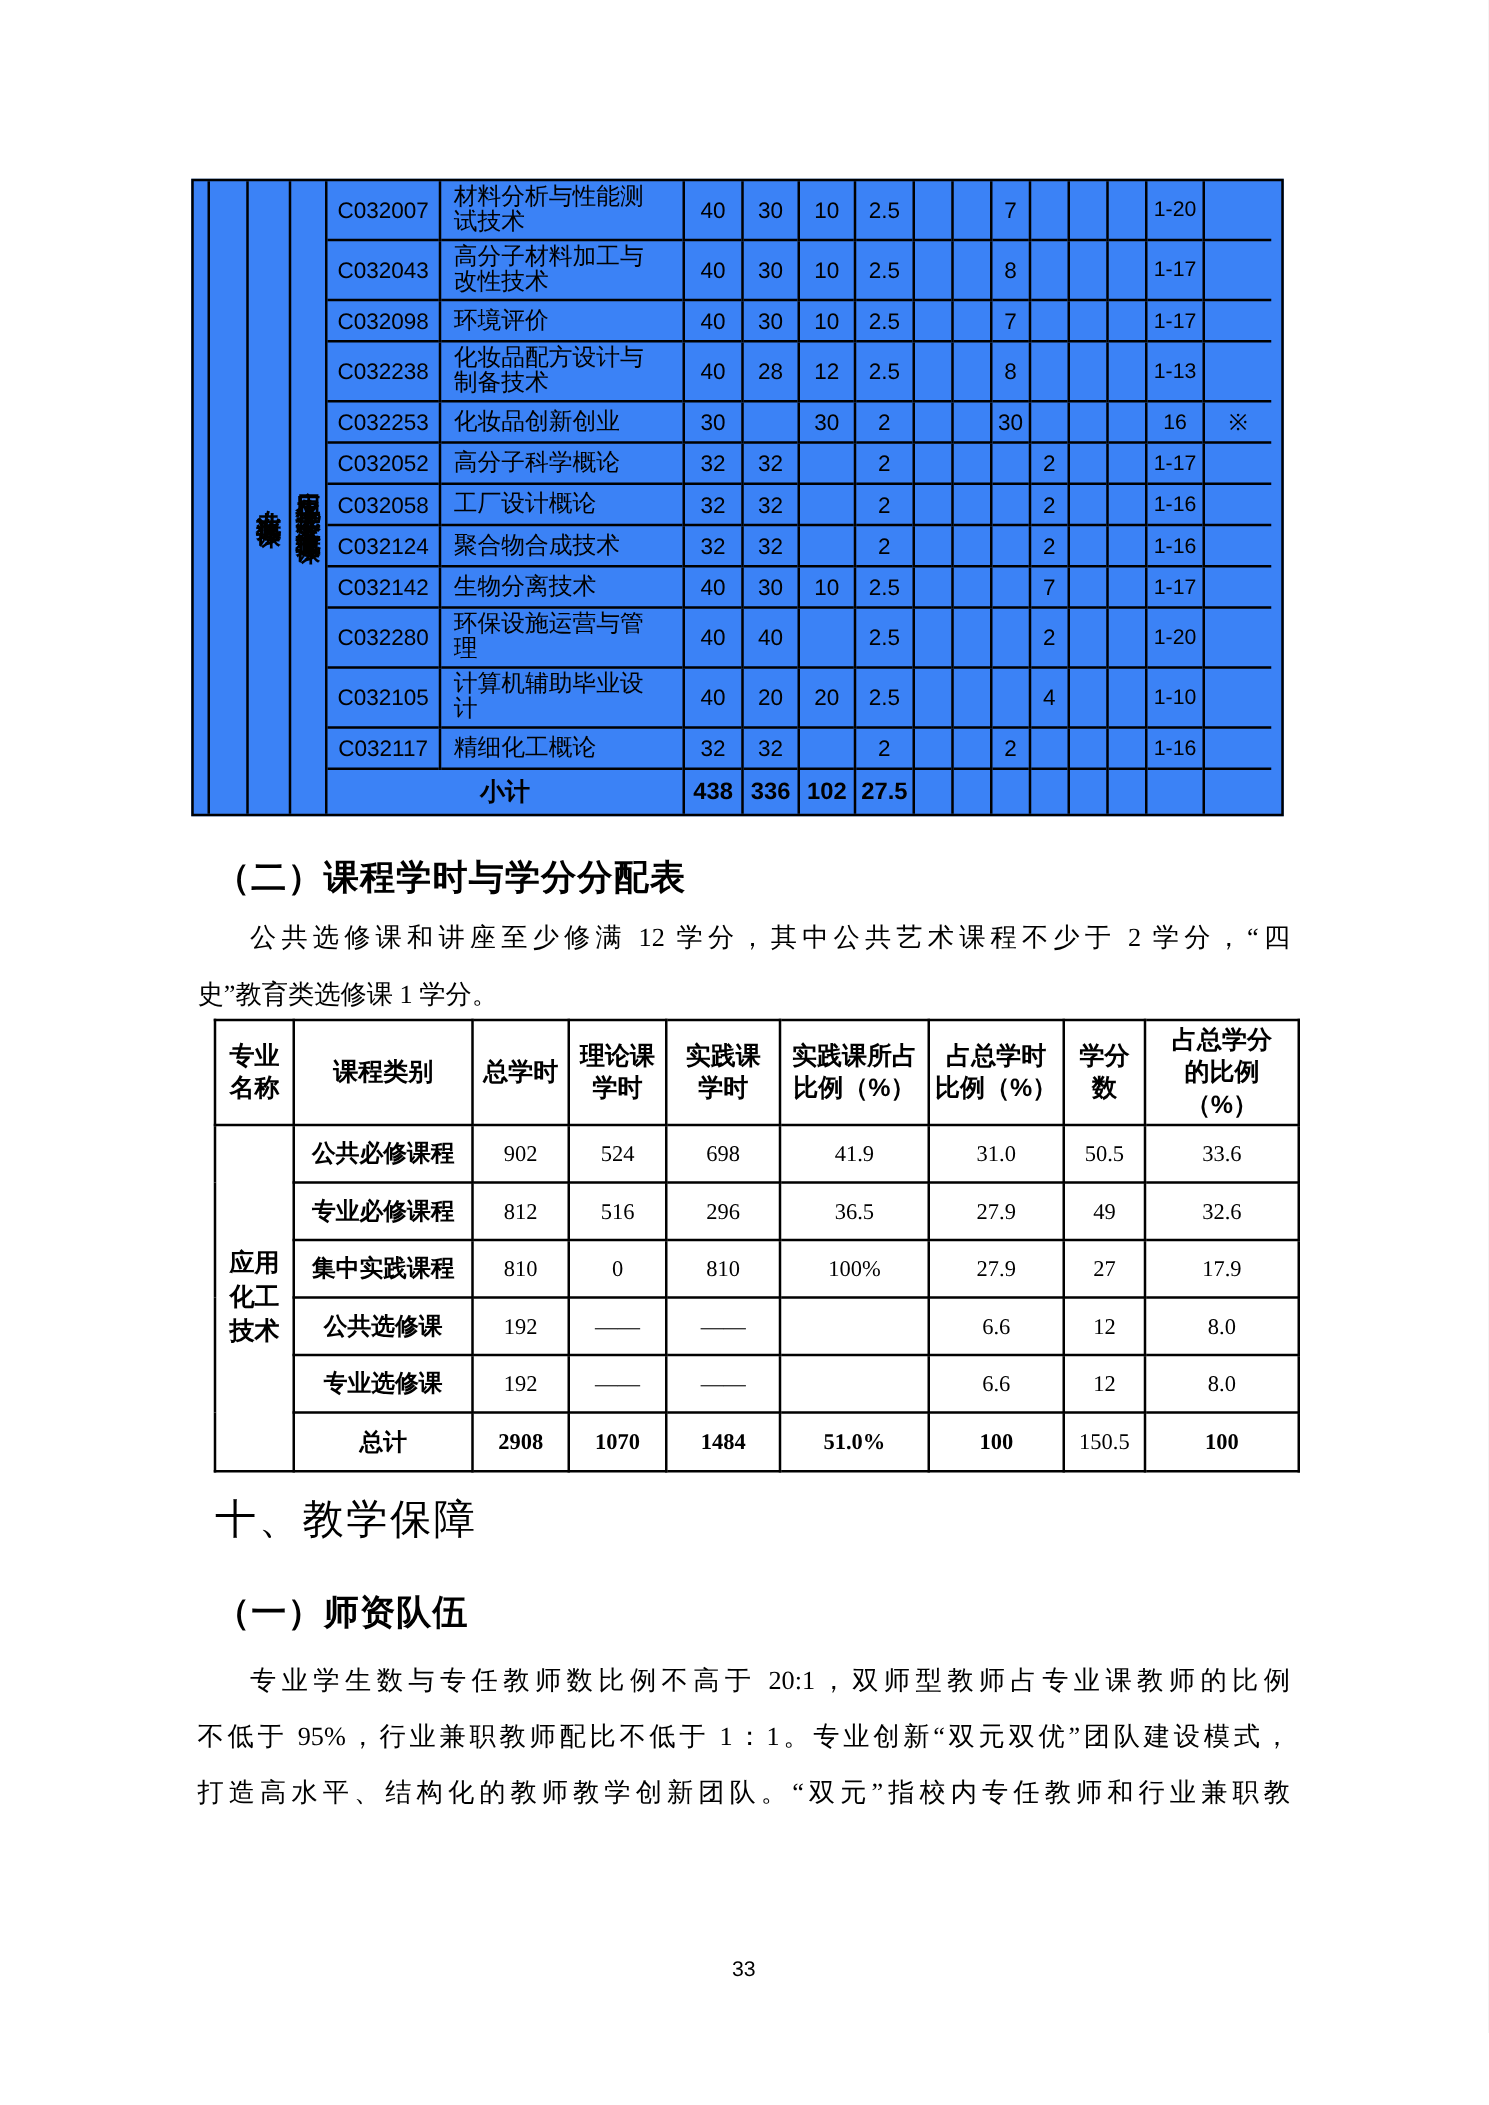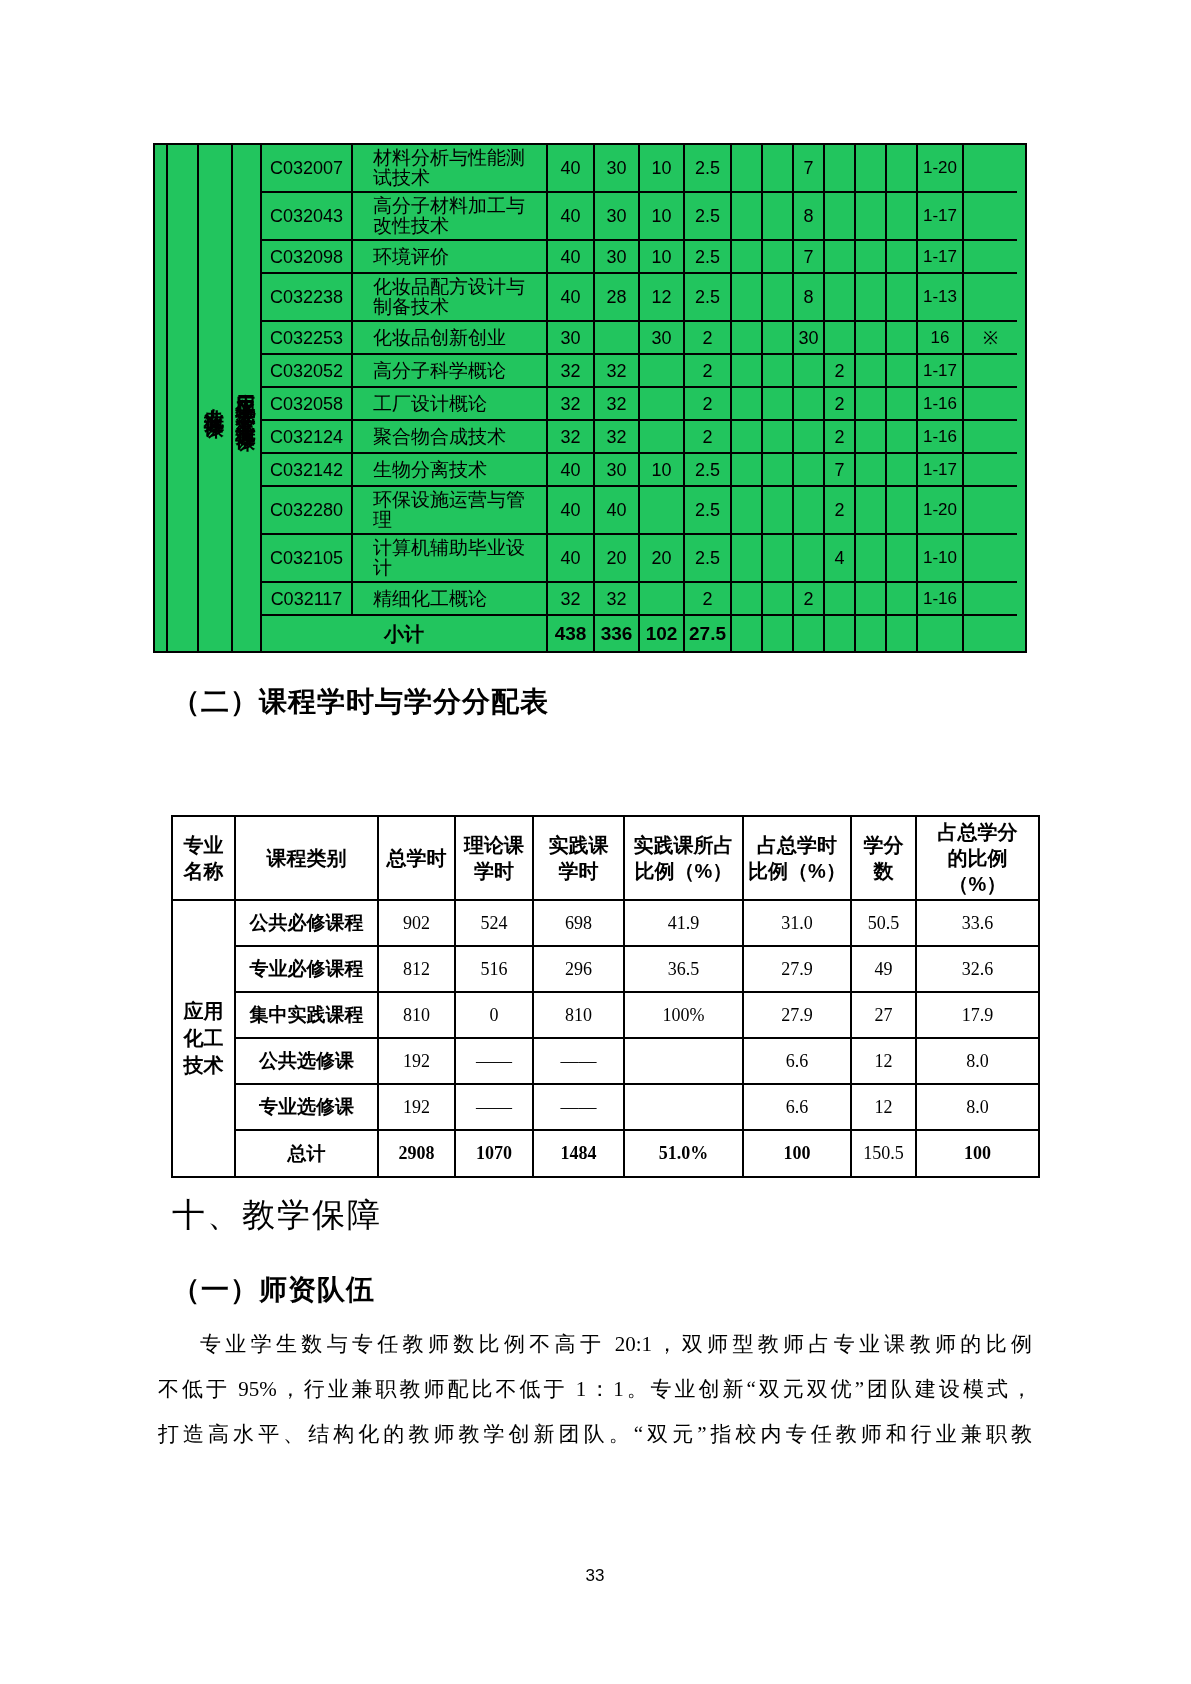--- a/index.html
+++ b/index.html
@@ -6,21 +6,21 @@
   html,body { background:#e8e8e8; }
   .page {
     position:relative; width:1191px; height:1684px; margin:0 auto;
     background:#ffffff; color:#000;
     font-family:"Liberation Serif","DejaVu Serif",serif;
     overflow:hidden;
   }
   
   .t1wrap {
     position:absolute; left:153px; top:143px; width:874px;
-    display:flex; border:2px solid #000; background:#22c55e;
+    display:flex; border:2px solid #000; background:#3b82f6;
   }
   .vcol { border-right:2px solid #000; display:flex; align-items:center; justify-content:center; }
   .vcol-a { width:13px; }
   .vcol-b { width:31px; }
   .vcol-c { width:34px; }
   .vcol-d { width:29px; }
   .vlabel {
     writing-mode:vertical-rl; text-orientation:upright;
     font-size:20px; font-weight:bold; letter-spacing:3px;
     font-family:"Liberation Serif","DejaVu Serif",serif;
@@ -28,21 +28,21 @@
   table.course { width:755px; border-collapse:collapse; table-layout:fixed; text-align:center; }
   table.course td {
     border-left:2px solid #000; border-top:2px solid #000;
     padding:3px 1px; height:33px; vertical-align:middle;
     font-family:"Liberation Sans","DejaVu Sans",sans-serif;
     font-size:18px; line-height:20px;
   }
   table.course td:first-child { border-left:none; }
   table.course tbody:first-of-type tr:first-child td { border-top:none; }
   table.course .c-name {
-    text-align:left; padding-left:20px; white-space:pre-line;
+    text-align:left; padding-left:10px; white-space:pre-line;
     font-family:"Liberation Serif","DejaVu Serif",serif; font-size:19px;
   }
   table.course .c-weeks { font-size:17px; }
   table.course .c-remark { font-family:"Liberation Serif","DejaVu Serif",serif; }
   .subtotal-label { font-family:"Liberation Serif","DejaVu Serif",serif !important; font-size:20px !important; font-weight:bold; }
   .sub-num { font-weight:bold; font-size:19px !important;margin-left:11px; }
   
   .h-sub {
     position:absolute; left:172px;
     font-family:"Liberation Sans","DejaVu Sans",sans-serif;
@@ -332,20 +332,24 @@
           <td></td>
           <td></td>
           <td></td>
           <td></td>
         </tr>
       </tbody>
     </table>
   </div>
 
   <div class="h-sub" style="top:683px">（二）课程学时与学分分配表</div>
+  <div class="para" style="top:728px">
+    <div class="line first">公共选修课和讲座至少修满 12 学分，其中公共艺术课程不少于 2 学分，“四</div>
+    <div class="line short">史”教育类选修课 1 学分。</div>
+  </div>
 
   <table class="alloc">
     <colgroup>
       <col style="width:63px">
         <col style="width:143px">
         <col style="width:77px">
         <col style="width:78px">
       <col style="width:91px">
         <col style="width:119px">
         <col style="width:108px">

